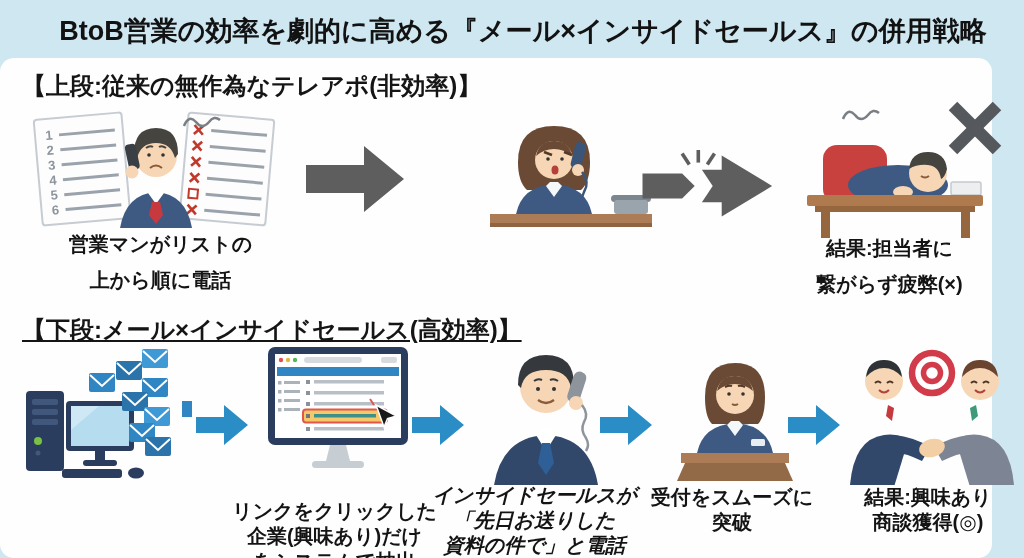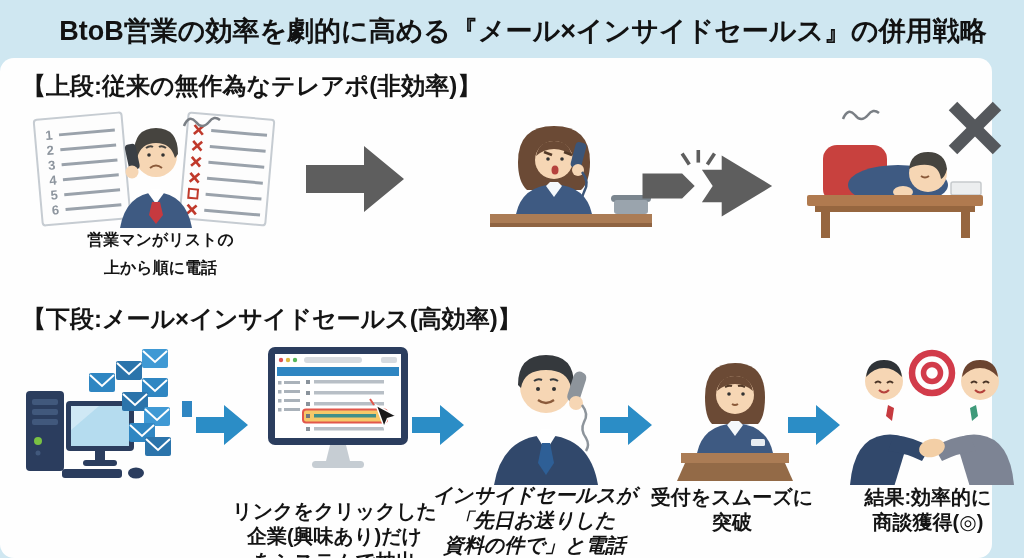--- a/index.html
+++ b/index.html
@@ -7,21 +7,21 @@
   body { font-family:"Liberation Sans","DejaVu Sans",sans-serif; background:#cfe7f1; }
   .page { position:relative; width:1024px; height:558px; background:#cfe7f1; }
   .title-band { position:absolute; left:11px; top:0; width:1024px; height:62px;
     display:flex; align-items:center; justify-content:center; }
   .main-title { font-size:27px; font-weight:bold; color:#121212; letter-spacing:0px; white-space:nowrap; }
   .content-card { position:absolute; left:0; top:58px; width:992px; height:500px;
     background:#fefefe; border-radius:14px; }
   .sec-heading { position:absolute; font-size:24px; font-weight:bold; color:#151515; white-space:nowrap; }
   .fig { position:absolute; }
   .caption { position:absolute; font-weight:bold; color:#141414; text-align:center; white-space:pre-line; }
-  .caption-top { font-size:16px; line-height:28px; }
+  .caption-top { font-size:20px; line-height:36px; }
   .caption-bottom { font-size:20px; line-height:25px; }
   .connector { position:absolute; }
   svg { display:block; }
 </style>
 </head>
 <body>
 
 <div class="page">
 
   <div class="title-band">
@@ -169,22 +169,24 @@
 
     <div class="connector" style="left:945px; top:40px;">
       <svg width="60" height="60" viewBox="0 0 60 60">
         <line x1="8" y1="8" x2="52" y2="52" stroke="#55585c" stroke-width="12"></line>
         <line x1="52" y1="8" x2="8" y2="52" stroke="#55585c" stroke-width="12"></line>
       </svg>
     </div>
 
     <div class="caption caption-top" style="left:18px; top:168px; width:285px;">営業マンがリストの
 上から順に電話</div>
-
-    <div class="sec-heading" style="left:22px; top:245px;">【下段:メール×インサイドセールス(高効率)】</div>
+    <div class="caption caption-top" style="left:762px; top:172px; width:255px;">結果:担当者に
+繋がらず疲弊(×)</div>
+
+    <div class="sec-heading" style="left:22px; top:256px;text-decoration:underline;">【下段:メール×インサイドセールス(高効率)】</div>
 
     <div class="fig" style="left:14px; top:287px;">
       <svg width="178" height="140" viewBox="0 0 178 140">
         <g>
           <rect x="12" y="46" width="38" height="80" rx="4" fill="#2b3d5e"></rect>
           <rect x="18" y="54" width="26" height="6" rx="2" fill="#41587c"></rect>
           <rect x="18" y="64" width="26" height="6" rx="2" fill="#41587c"></rect>
           <rect x="18" y="74" width="26" height="6" rx="2" fill="#41587c"></rect>
           <circle cx="24" cy="96" r="4" fill="#79c143"></circle>
           <circle cx="24" cy="108" r="2.5" fill="#41587c"></circle>
@@ -381,17 +383,17 @@
     </div>
 
     <div class="caption caption-bottom" style="left:222px; top:441px; width:225px;">リンクをクリックした
 企業(興味あり)だけ
 をシステムで抽出</div>
     <div class="caption caption-bottom" style="left:422px; top:425px; width:225px;font-style:italic;">インサイドセールスが
 「先日お送りした
 資料の件で」と電話</div>
     <div class="caption caption-bottom" style="left:637px; top:427px; width:190px;">受付をスムーズに
 突破</div>
-    <div class="caption caption-bottom" style="left:838px; top:427px; width:180px;">結果:効率的に
+    <div class="caption caption-bottom" style="left:838px; top:427px; width:180px;">結果:興味あり
 商談獲得(◎)</div>
 
   </div>
 </div>
 
 </body></html>

